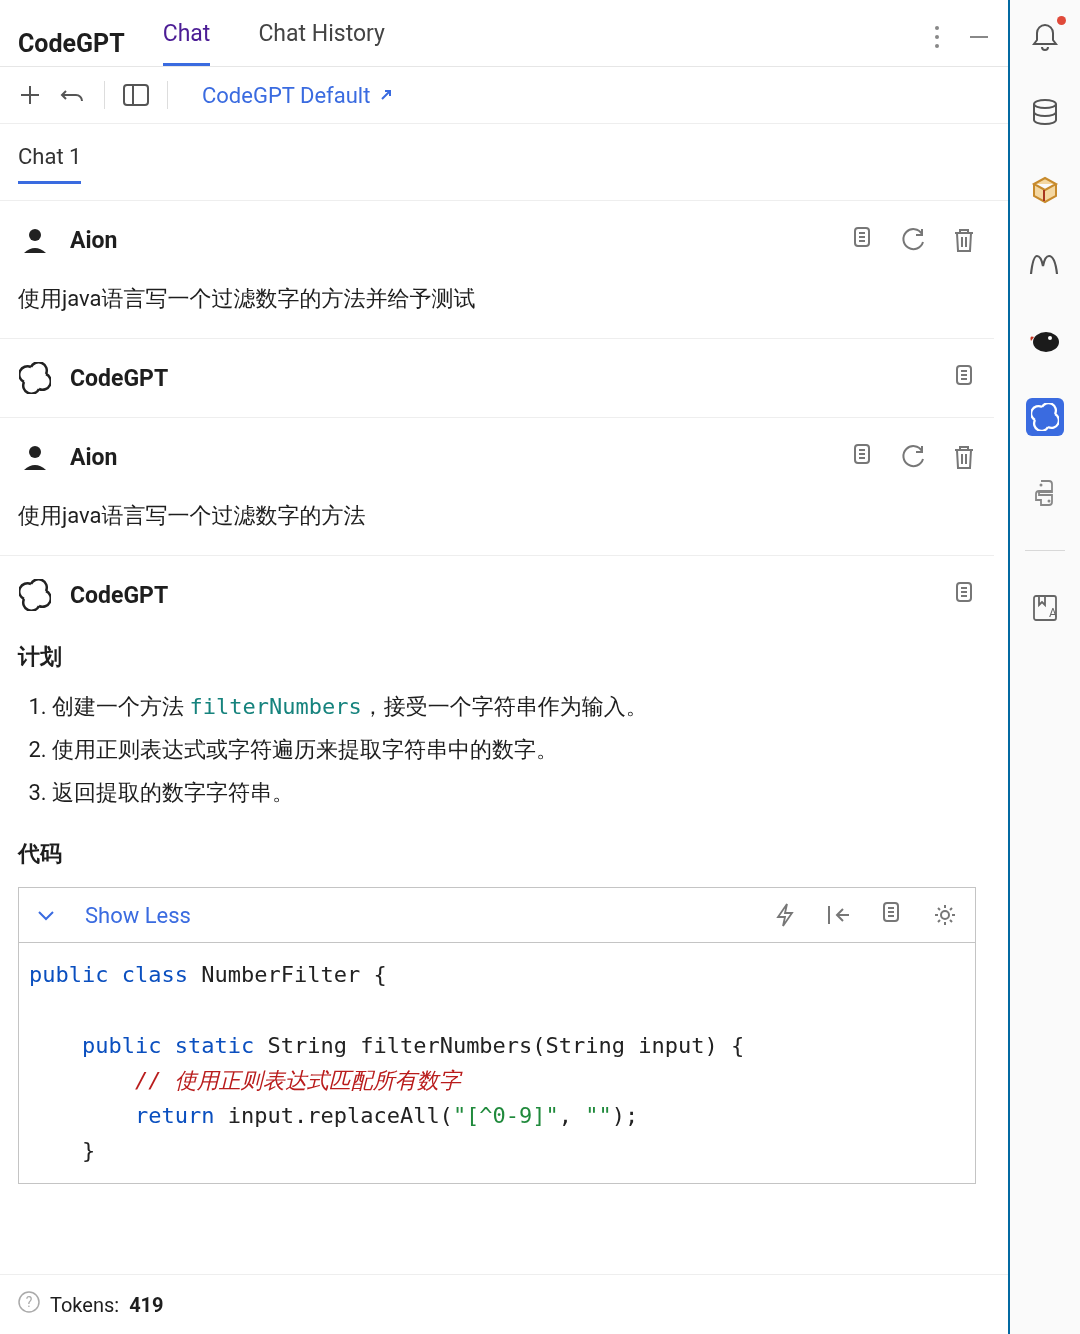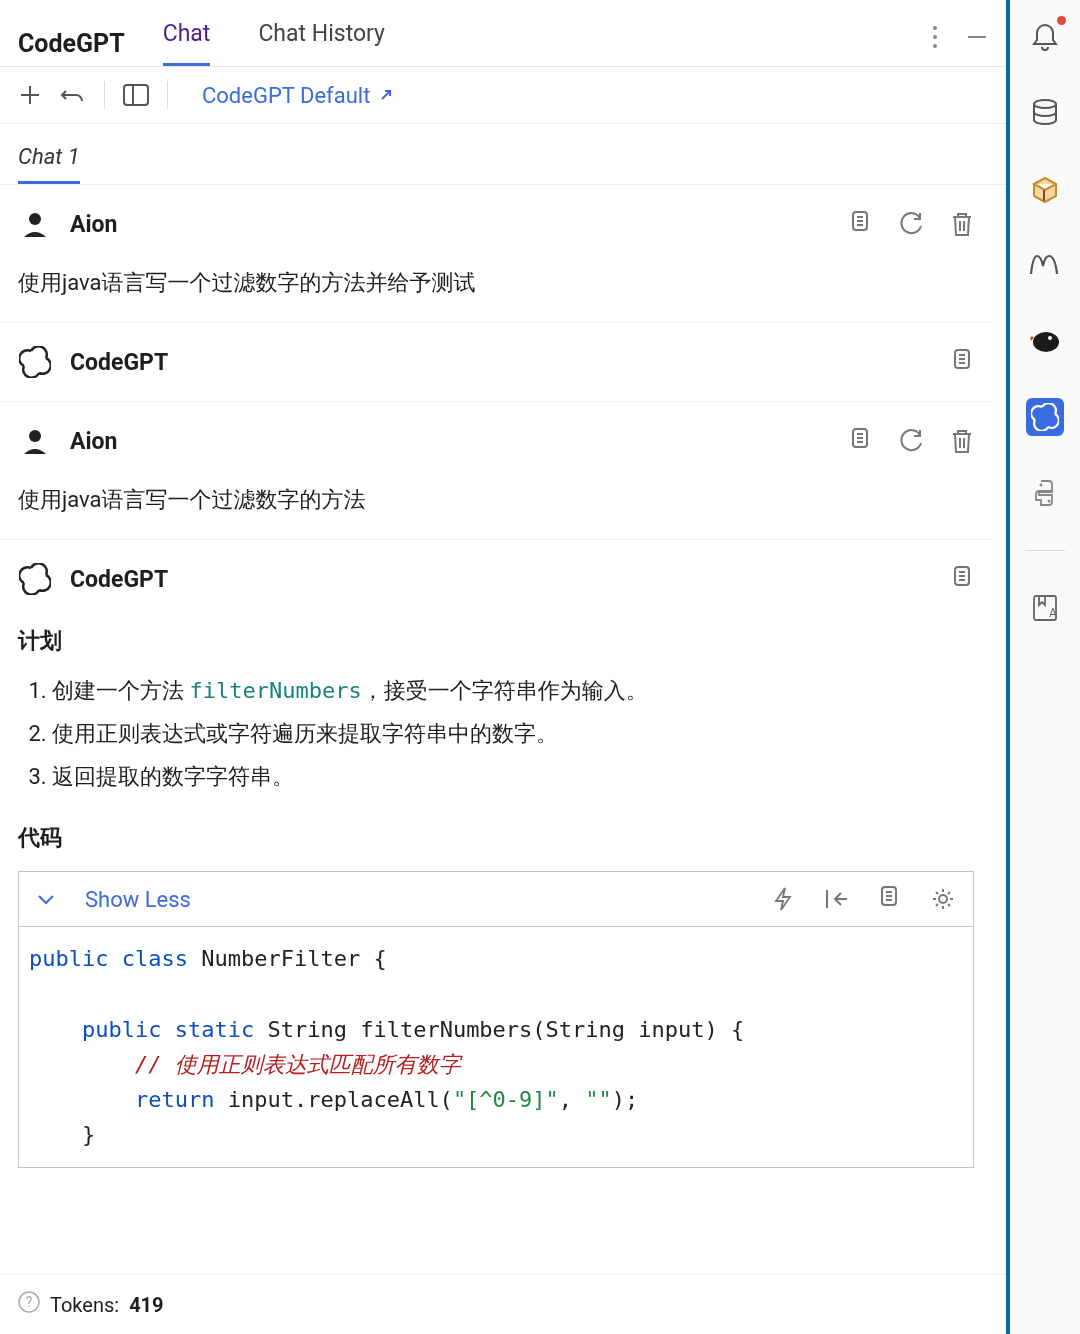--- a/index.html
+++ b/index.html
@@ -9,21 +9,21 @@
   color: #1e1e1e;
   width: 1080px;
   height: 1334px;
   overflow: hidden;
   display: flex;
 }
 .main-area {
   flex: 1;
   display: flex;
   flex-direction: column;
-  border-right: 4px solid #0369a1;
+  border-right: 2px solid #0369a1;
   min-width: 0;
 }
 .right-sidebar {
   width: 70px;
   background: #fafafa;
   display: flex;
   flex-direction: column;
   align-items: center;
   padding-top: 18px;
   gap: 38px;
@@ -68,21 +68,21 @@
   align-items: center;
   gap: 18px;
   padding: 14px 18px;
   border-bottom: 1px solid #eee;
 }
 .toolbar .vdiv { width: 1px; height: 28px; background: #ddd; }
 .toolbar-link { color: #3a6be0; font-size: 22px; margin-left: 16px; cursor: pointer; display: flex; align-items: center; gap: 8px; justify-content: center;}
 .icon-btn { cursor: pointer; display: flex; }
 
 
-.subtabs { display: flex; padding: 20px 18px 0 18px; border-bottom: 1px solid #eee; font-style: italic; }
+.subtabs { display: flex; padding: 20px 18px 16px 18px; border-bottom: 1px solid #eee; }
 .subtab { font-size: 22px; padding-bottom: 12px; color: #333; cursor: pointer; }
 .subtab.active { border-bottom: 3px solid #3a6be0; }
 
 
 .messages { flex: 1; overflow-y: auto; position: relative; padding-right: 14px;}
 .msg { border-bottom: 1px solid #eee; padding: 22px 18px; }
 .msg-head { display: flex; align-items: center; gap: 18px; }
 .msg-head .name { font-size: 23px; font-weight: 700; flex: 1; }
 .msg-actions { display: flex; gap: 26px; }
 .msg-body { font-size: 22px; margin-top: 24px; line-height: 1.6; }

